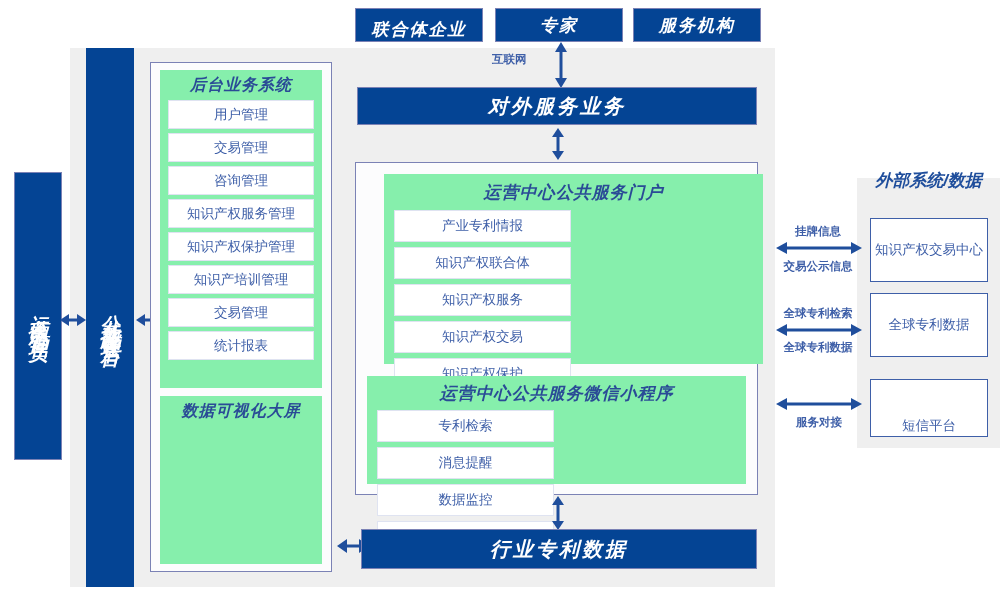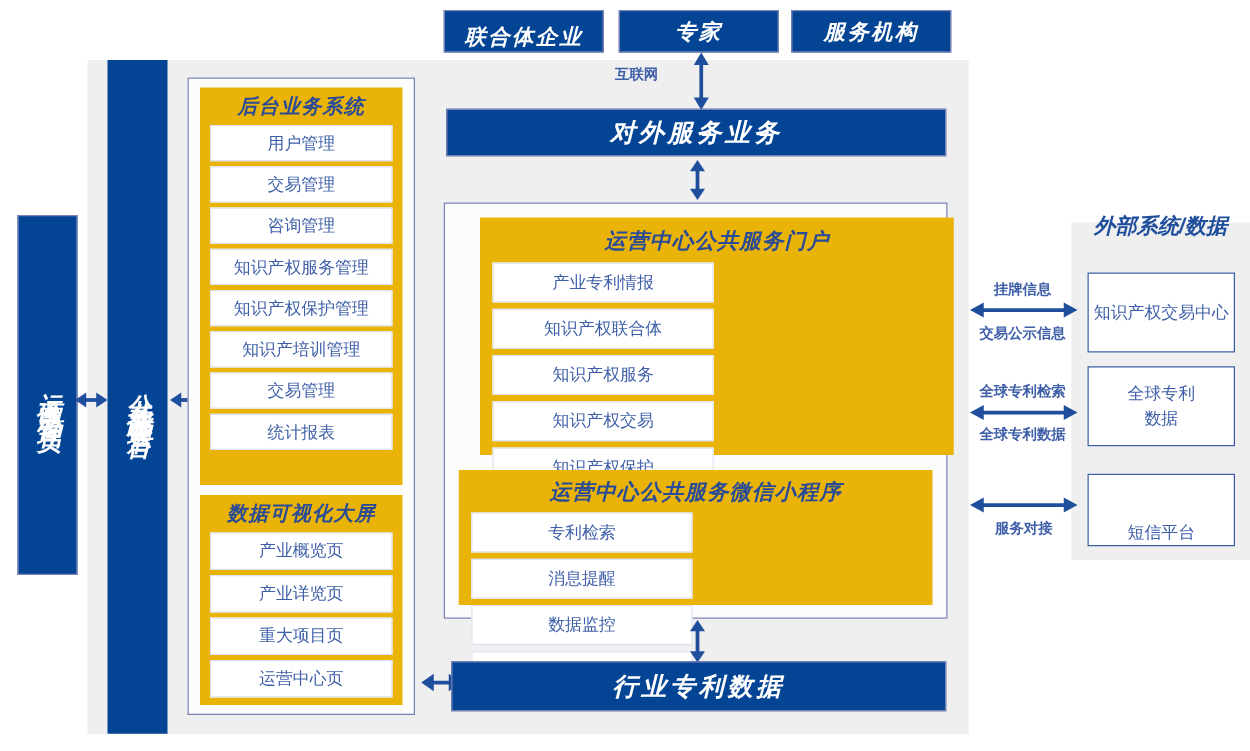--- a/index.html
+++ b/index.html
@@ -17,21 +17,21 @@
 
   
   .ctr{display:flex;align-items:center;justify-content:center;text-align:center;}
   .blue-box{
     background:#044494;color:#ffffff;
     font-weight:bold;font-style:italic;
     letter-spacing:2px;
     border:1px solid #7b82b5;
   }
   .panel-gray{background:#efefef;}
-  .panel-lav{background:#eab308;}
+  .panel-lav{background:#86efac;}
   .white-card{
     background:#ffffff;color:#3e5fa8;
     border:1px solid #dfe3f1;
     font-size:13.5px;
   }
   .grp-title{
     color:#2a4b96;font-weight:bold;font-style:italic;
     letter-spacing:1px;
   }
   .ext-card{
@@ -131,34 +131,20 @@
         <span>交易管理</span>
         </div>
       <div class="white-card ctr" style="height:27px;margin-bottom:4px;">
         <span>统计报表</span>
         </div>
     </div>
   </div>
 
   <div class="abs panel-lav" style="left:160px;top:396px;width:162px;height:168px;">
     <div class="ctr grp-title" style="height:30px;font-size:16px;">数据可视化大屏</div>
-    <div style="padding:0 8px;">
-      <div class="white-card ctr" style="height:28px;margin-bottom:4px;">
-        <span>产业概览页</span>
-        </div>
-      <div class="white-card ctr" style="height:28px;margin-bottom:4px;">
-        <span>产业详览页</span>
-        </div>
-      <div class="white-card ctr" style="height:28px;margin-bottom:4px;">
-        <span>重大项目页</span>
-        </div>
-      <div class="white-card ctr" style="height:28px;margin-bottom:4px;">
-        <span>运营中心页</span>
-        </div>
-    </div>
   </div>
 
   <svg class="abs" style="left:337px;top:535px;width:32px;height:22px;">
     <line x1="6" y1="11" x2="26" y2="11" stroke="#1f4e9c" stroke-width="3"></line>
     <polygon points="0,11 10,4 10,18" fill="#1f4e9c"></polygon>
     <polygon points="32,11 22,4 22,18" fill="#1f4e9c"></polygon>
   </svg>
 
   <div class="abs outer-frame" style="left:355px;top:162px;width:403px;height:333px;"></div>
 
@@ -221,21 +207,21 @@
 
   <div class="abs ctr" style="left:857px;top:164px;width:143px;height:32px;font-size:17px;
        color:#1f4e9c;font-weight:bold;font-style:italic;">外部系统/数据</div>
 
   <div class="abs ext-card" style="left:870px;top:218px;width:118px;height:64px;
        display:flex;flex-direction:row;align-items:center;justify-content:center;">
     <span>知识产权</span>
     <span>交易中心</span>
   </div>
   <div class="abs ext-card" style="left:870px;top:293px;width:118px;height:64px;
-       display:flex;flex-direction:column;align-items:center;justify-content:center;">
+       display:flex;flex-direction:row;align-items:center;justify-content:center;">
     <span>全球专利</span>
     <span>数据</span>
   </div>
   <div class="abs ext-card" style="left:870px;top:379px;width:118px;height:58px;
        display:flex;flex-direction:column;align-items:center;justify-content:flex-end;">
     <span>短信平台</span>
   </div>
 
   <div class="abs lbl ctr" style="left:776px;top:224px;width:84px;height:14px;">挂牌信息</div>
   <svg class="abs" style="left:776px;top:240px;width:86px;height:16px;">

